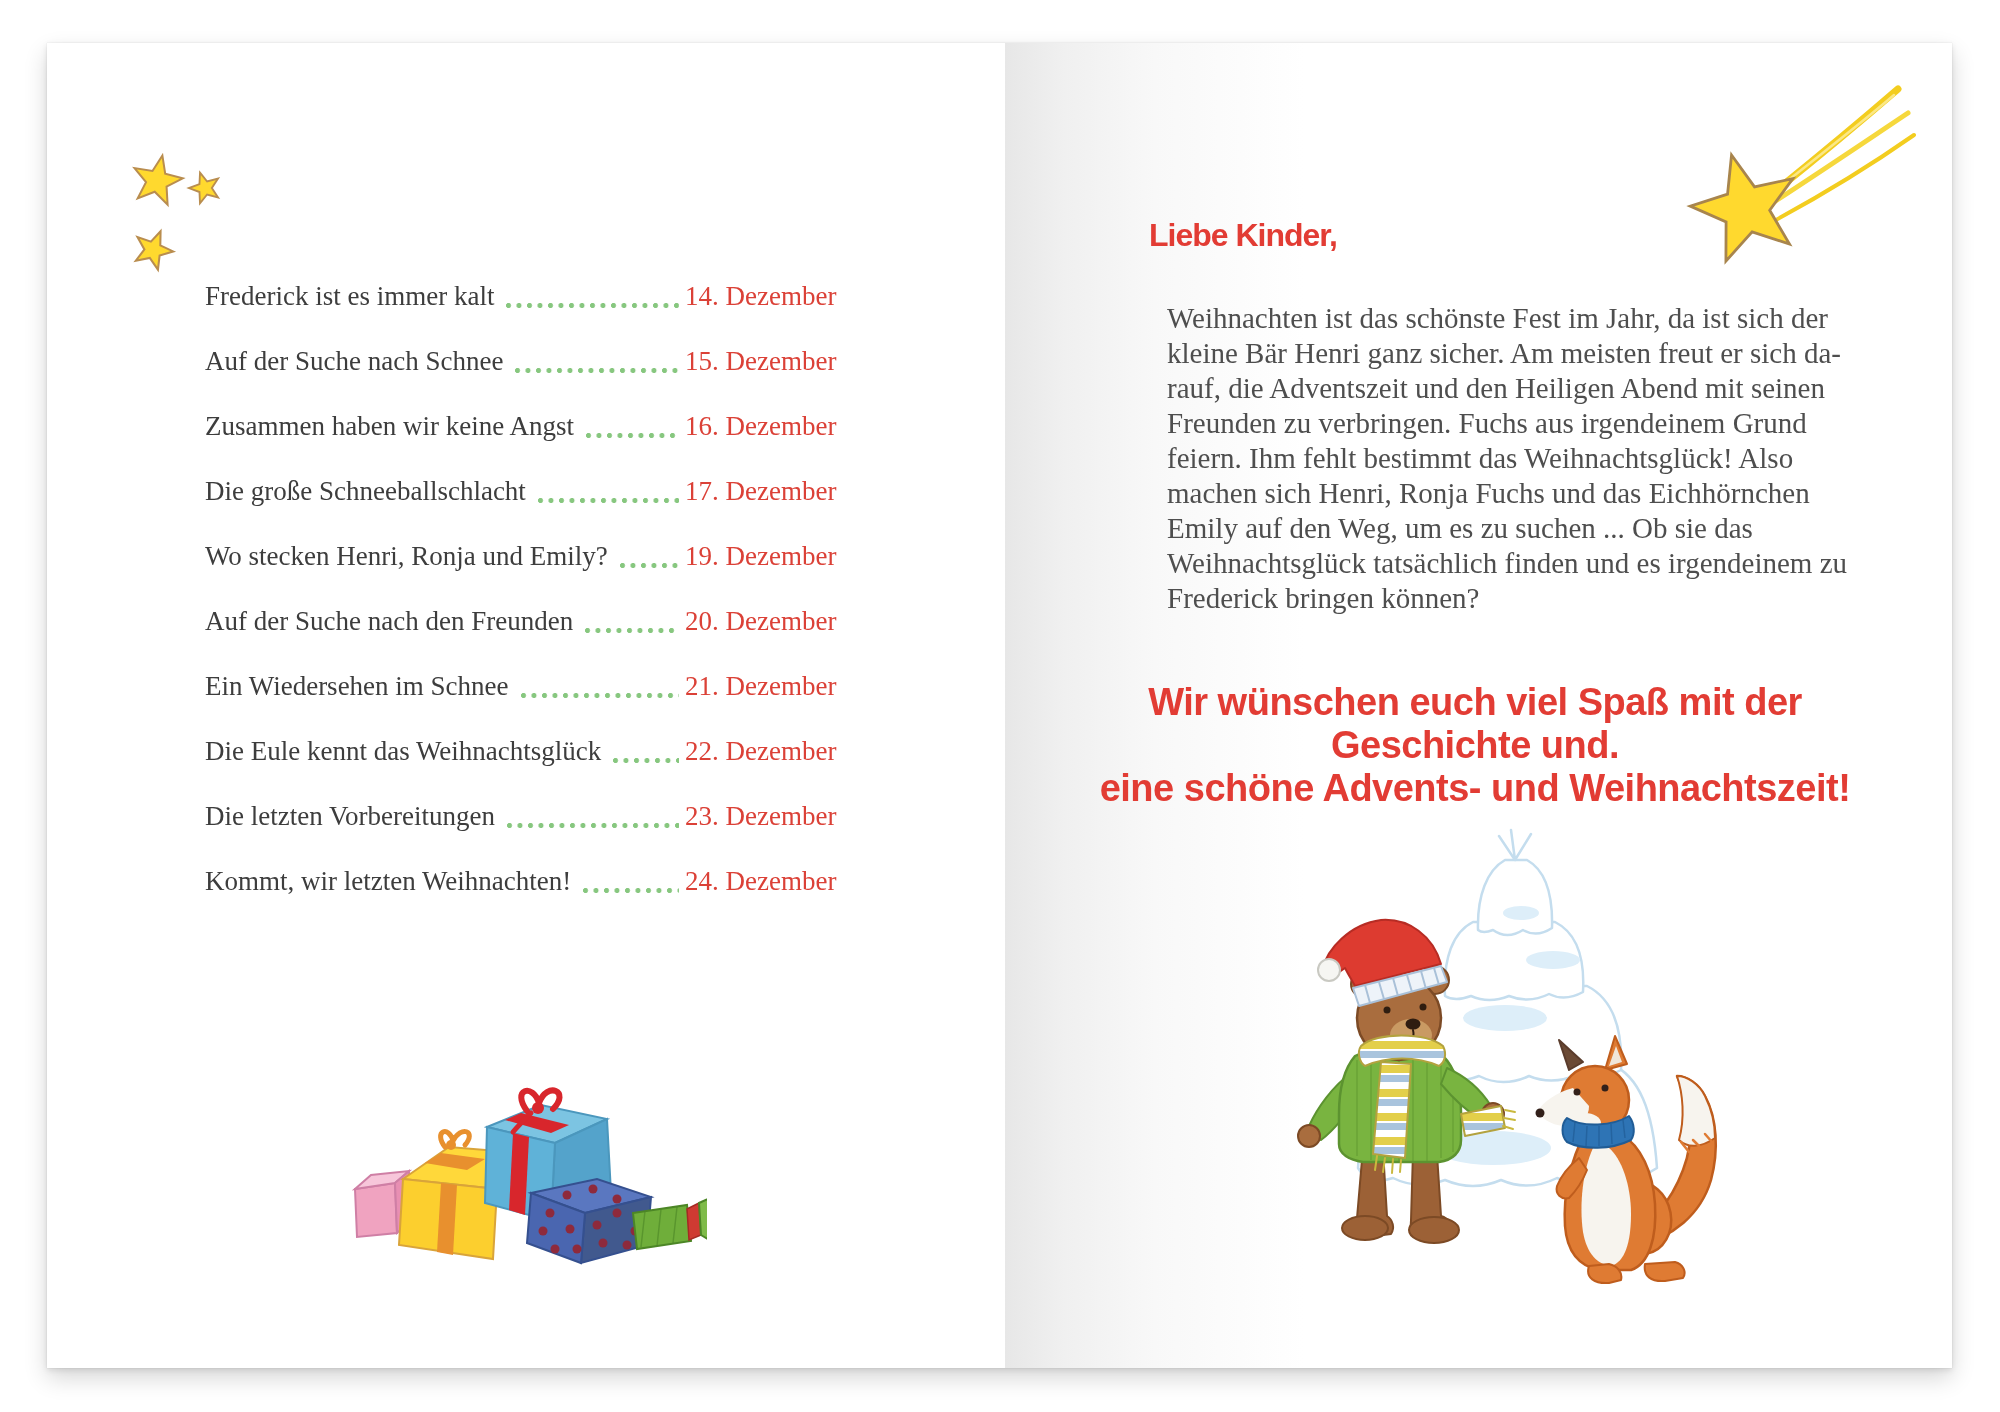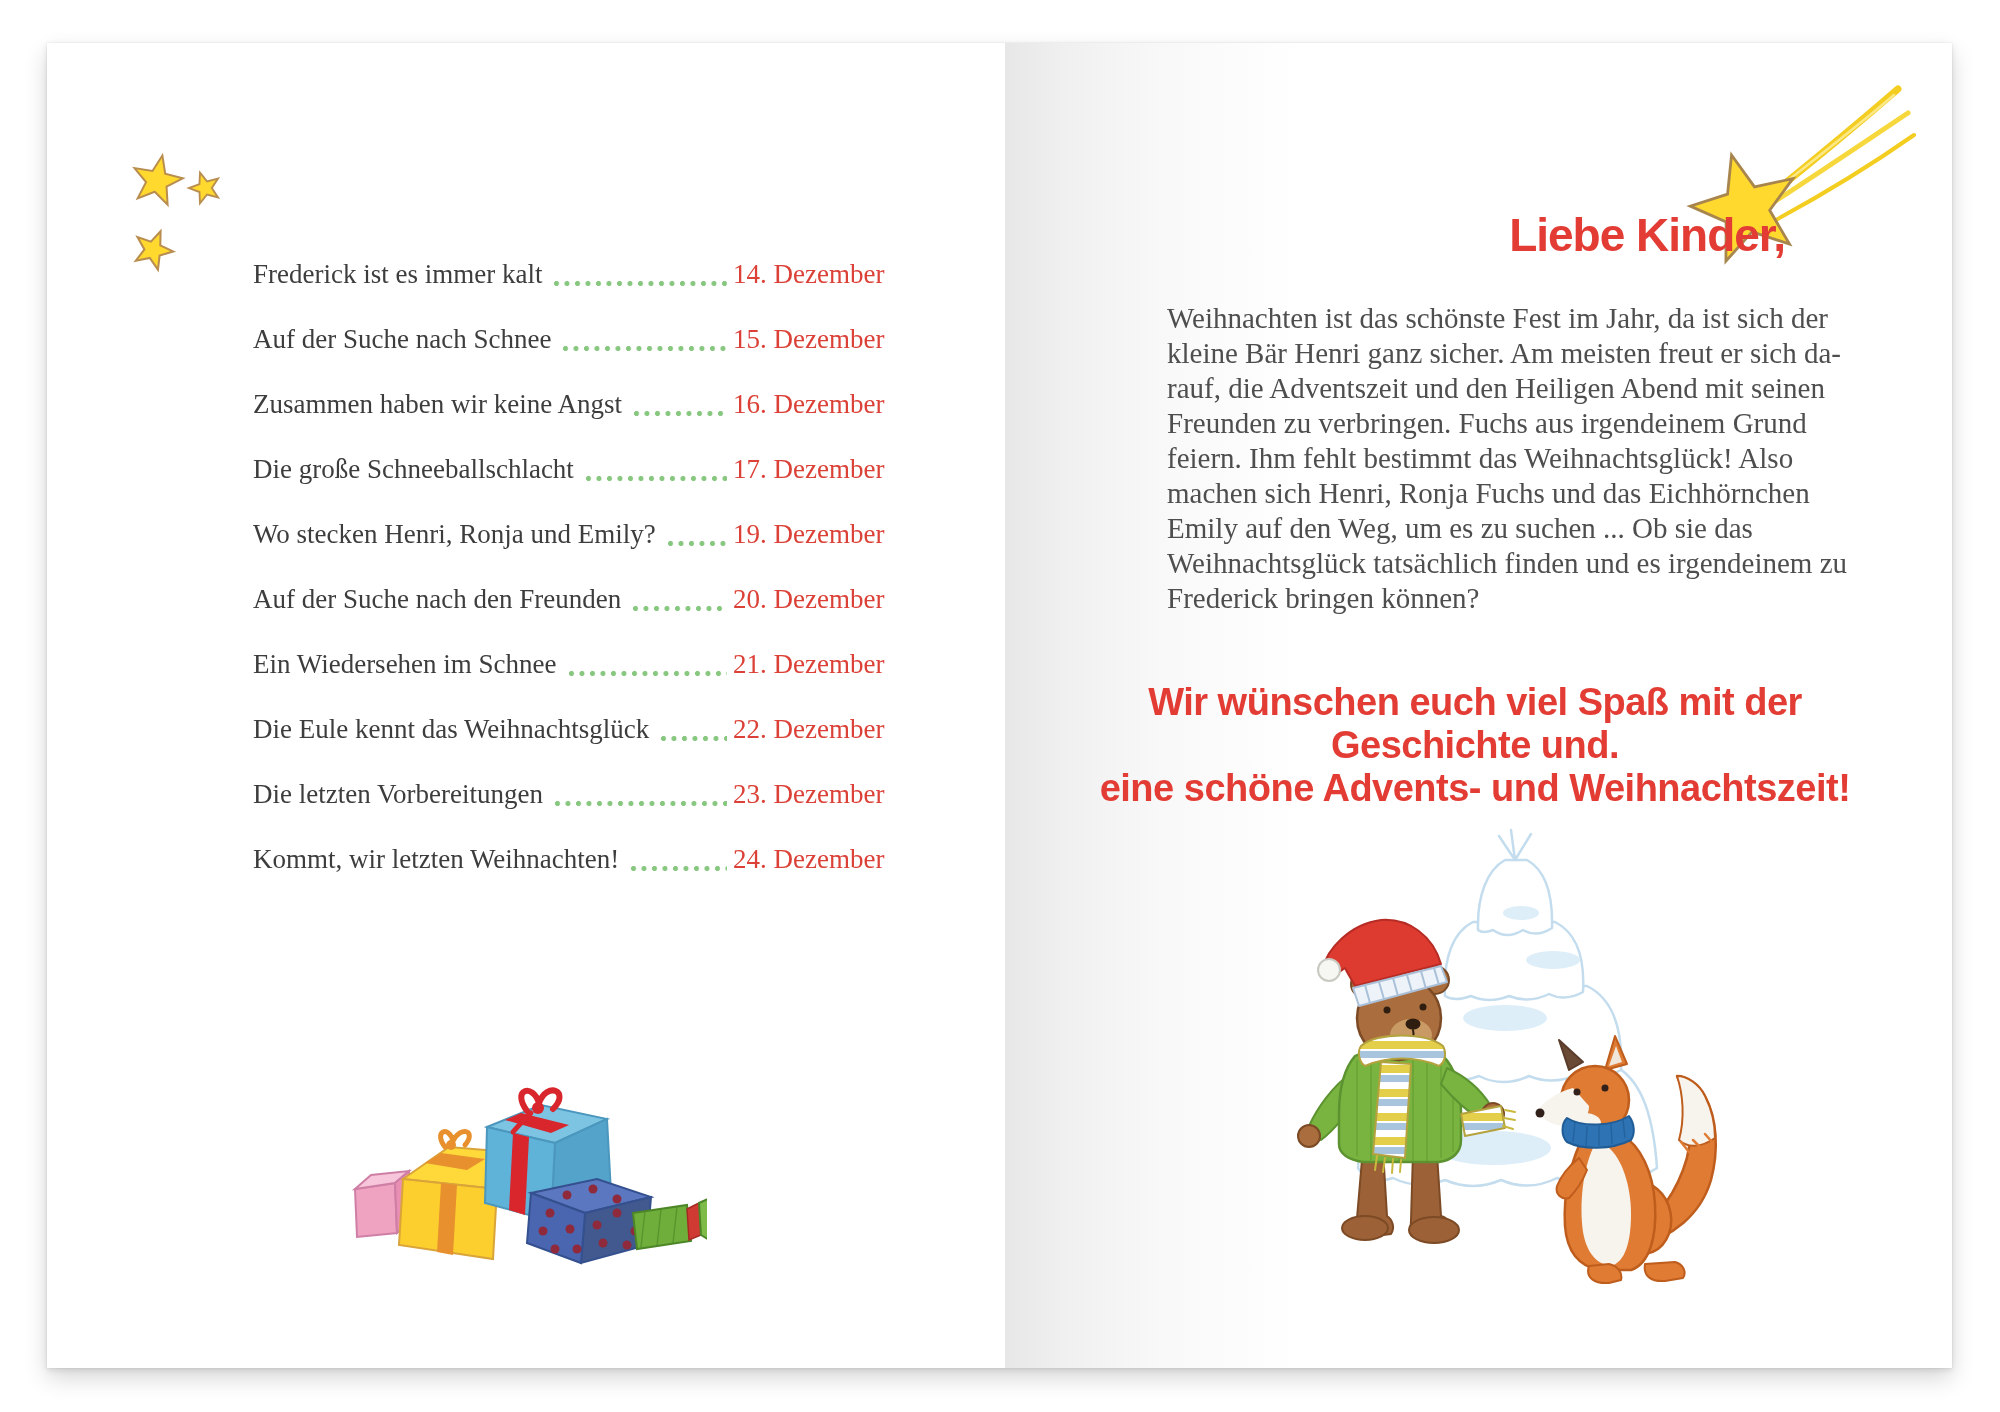--- a/index.html
+++ b/index.html
@@ -13,38 +13,38 @@
     background:#ffffff;
     box-shadow:0 10px 22px rgba(0,0,0,.16),0 2px 6px rgba(0,0,0,.10),0 0 1px rgba(0,0,0,.15);
   }
   .page{position:absolute;top:0;height:1325px;}
   .page-left{left:0;width:958px;background:#ffffff;}
   .page-right{
     left:958px;width:947px;
     background:linear-gradient(to right,#e7e7e7 0px,#f0f0f0 60px,#f8f8f8 150px,#ffffff 300px);
   }
   
-  .toc{position:absolute;left:158px;top:214px;width:650px;margin-left:48px;}
+  .toc{position:absolute;left:158px;top:236px;width:650px;}
   .toc-row{height:65px;display:flex;align-items:flex-start;}
   .toc-title{
     font-size:27px;line-height:34px;color:#3d3d3d;white-space:nowrap;flex:none;
   }
   .toc-leader{
     flex:1;height:5px;margin:24px 6px 0 12px;
     background-image:radial-gradient(circle at 2.5px 2.5px,#87c77f 2.2px,rgba(0,0,0,0) 2.9px);
     background-size:10.5px 5px;background-repeat:repeat-x;background-position:left center;
   }
   .toc-date{
     width:170px;flex:none;font-size:27px;line-height:34px;color:#db4137;white-space:nowrap;
   }
   
   .script{font-family:"Liberation Sans","DejaVu Sans",sans-serif;font-weight:700;color:#e23c34;}
   .rp-heading{
-    position:absolute;left:150px;top:166px;width:630px;text-align:right;
-    font-size:46px;letter-spacing:-1px;line-height:52px;
+    position:absolute;left:144px;top:166px;width:630px;text-align:left;
+    font-size:32px;letter-spacing:-1px;line-height:52px;
   }
   .rp-body{
     position:absolute;left:162px;top:258px;width:640px;
     font-size:29px;line-height:35px;color:#4e4e4e;
   }
   .rp-body .line{white-space:nowrap;}
   .rp-wish{
     position:absolute;left:40px;top:638px;width:860px;text-align:center;
     font-size:38px;line-height:43px;letter-spacing:-.5px;
   }

